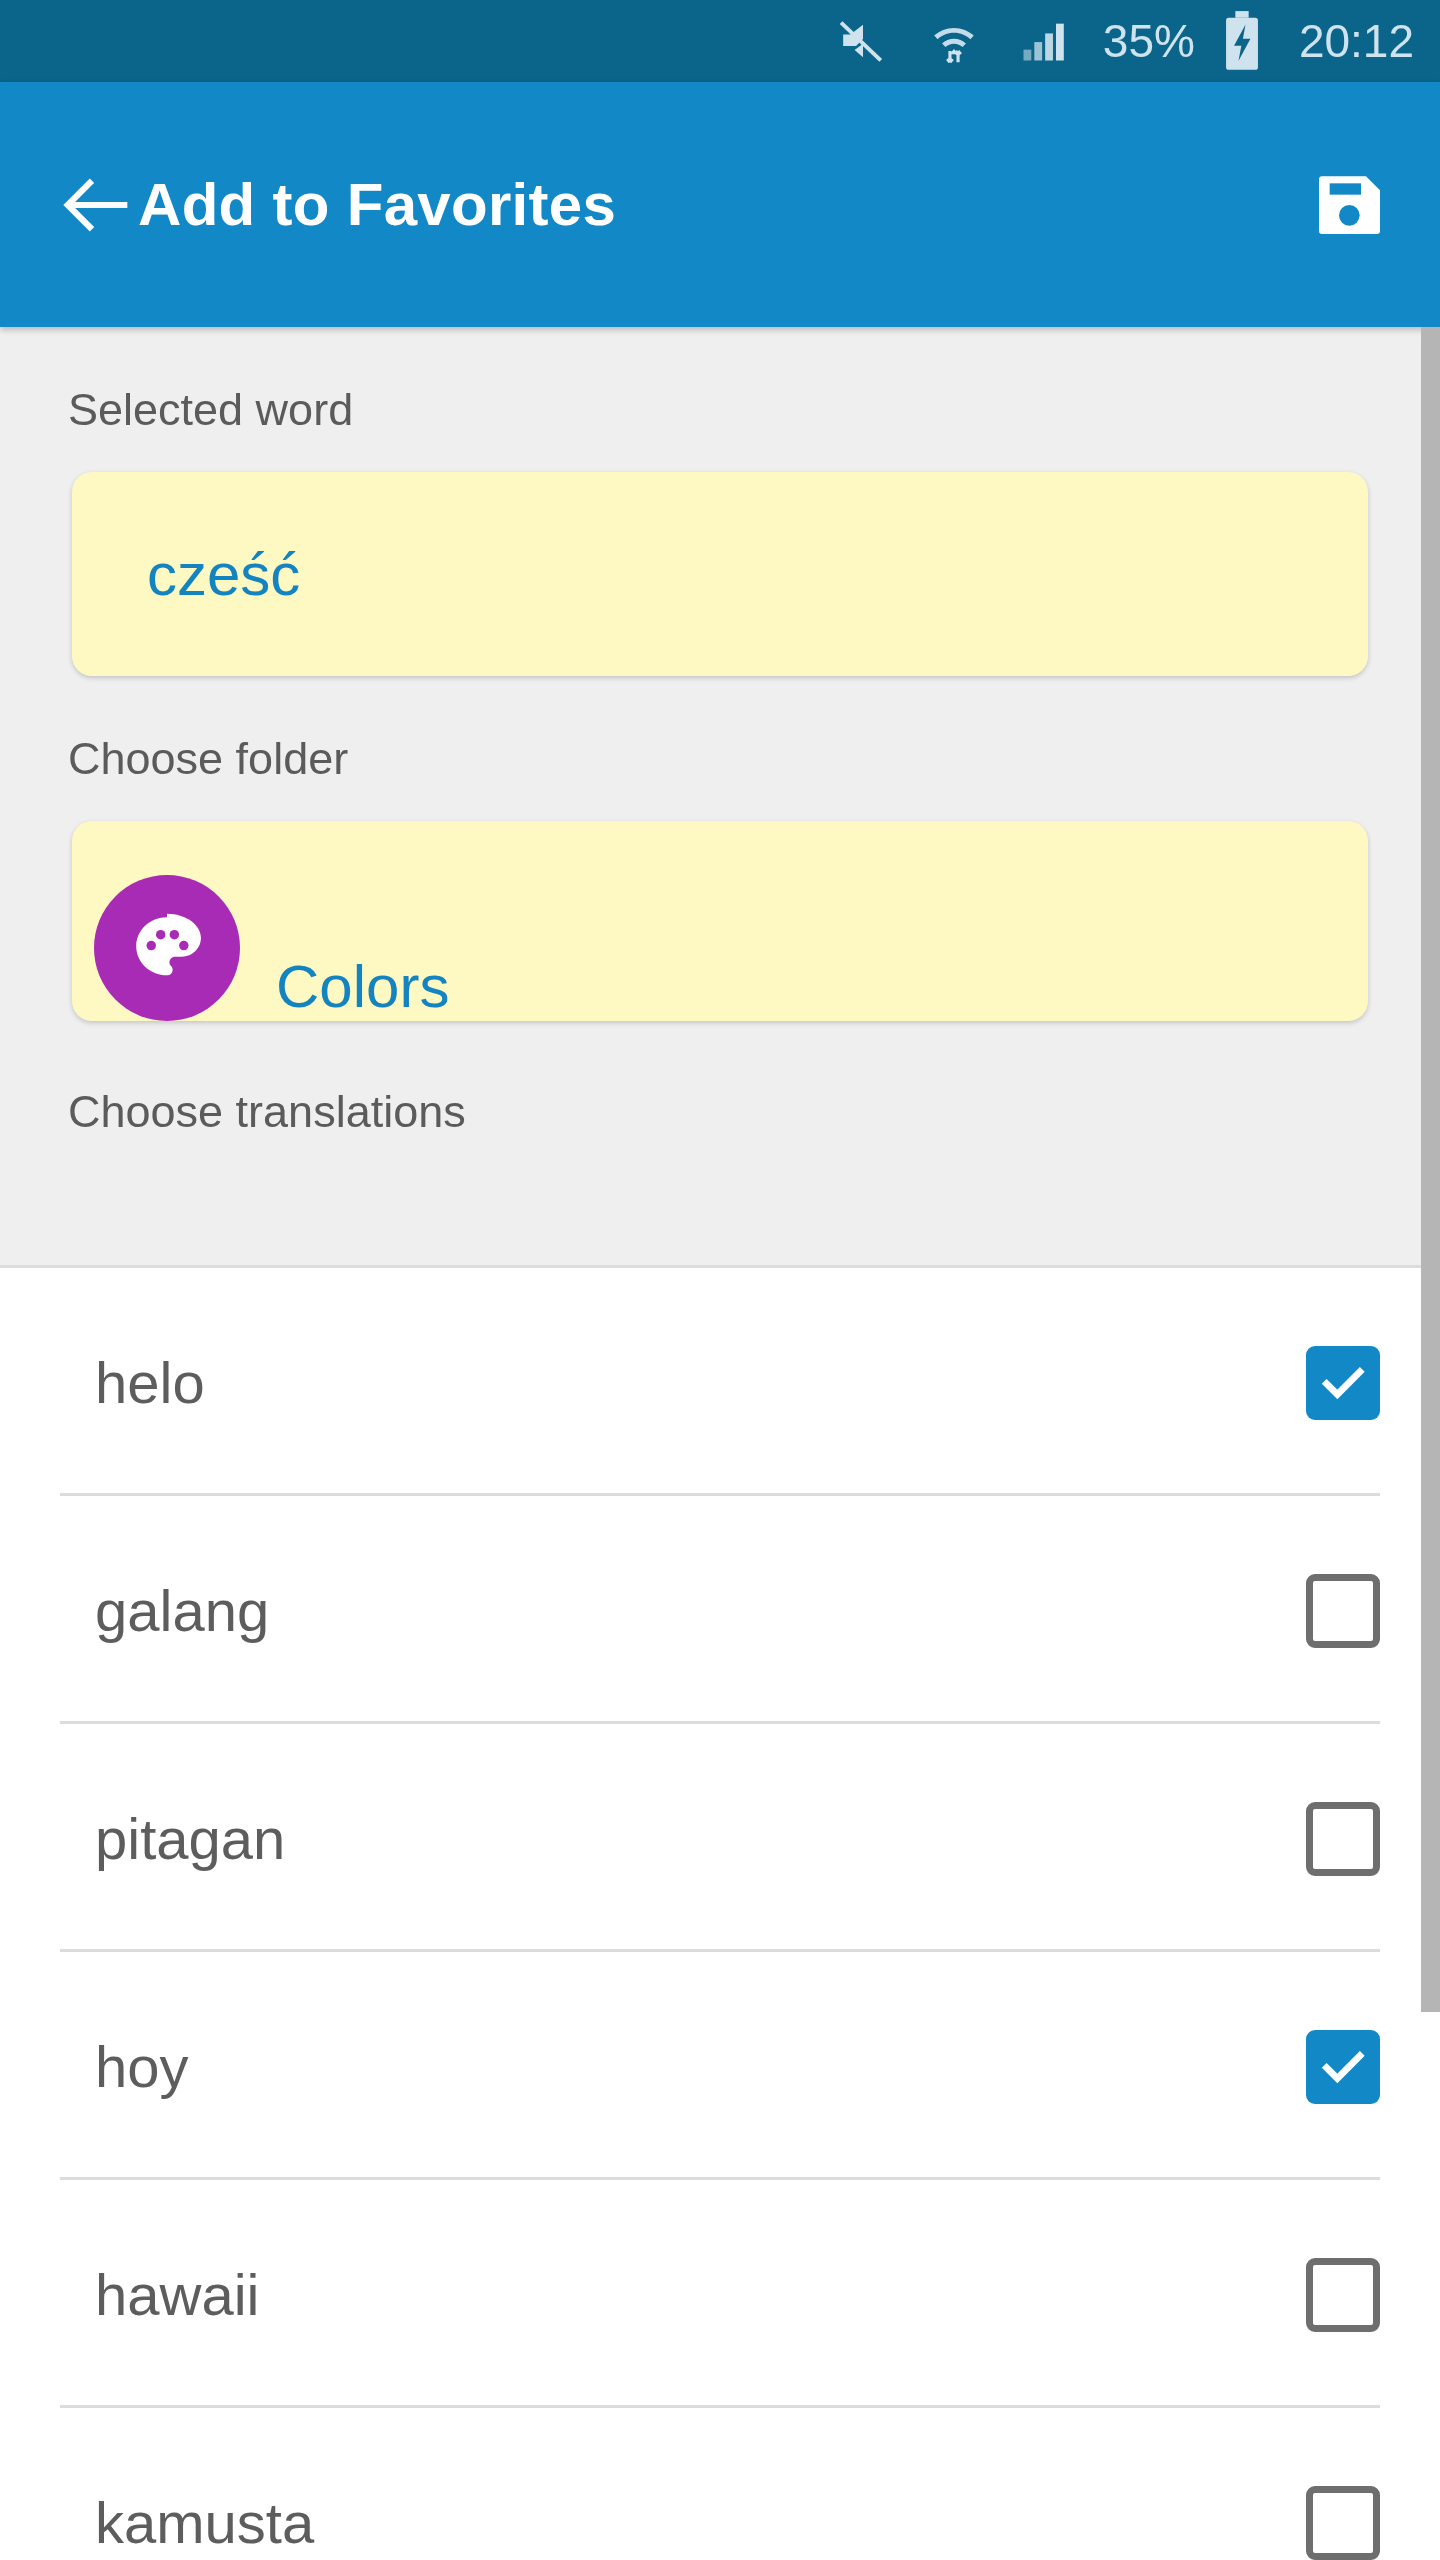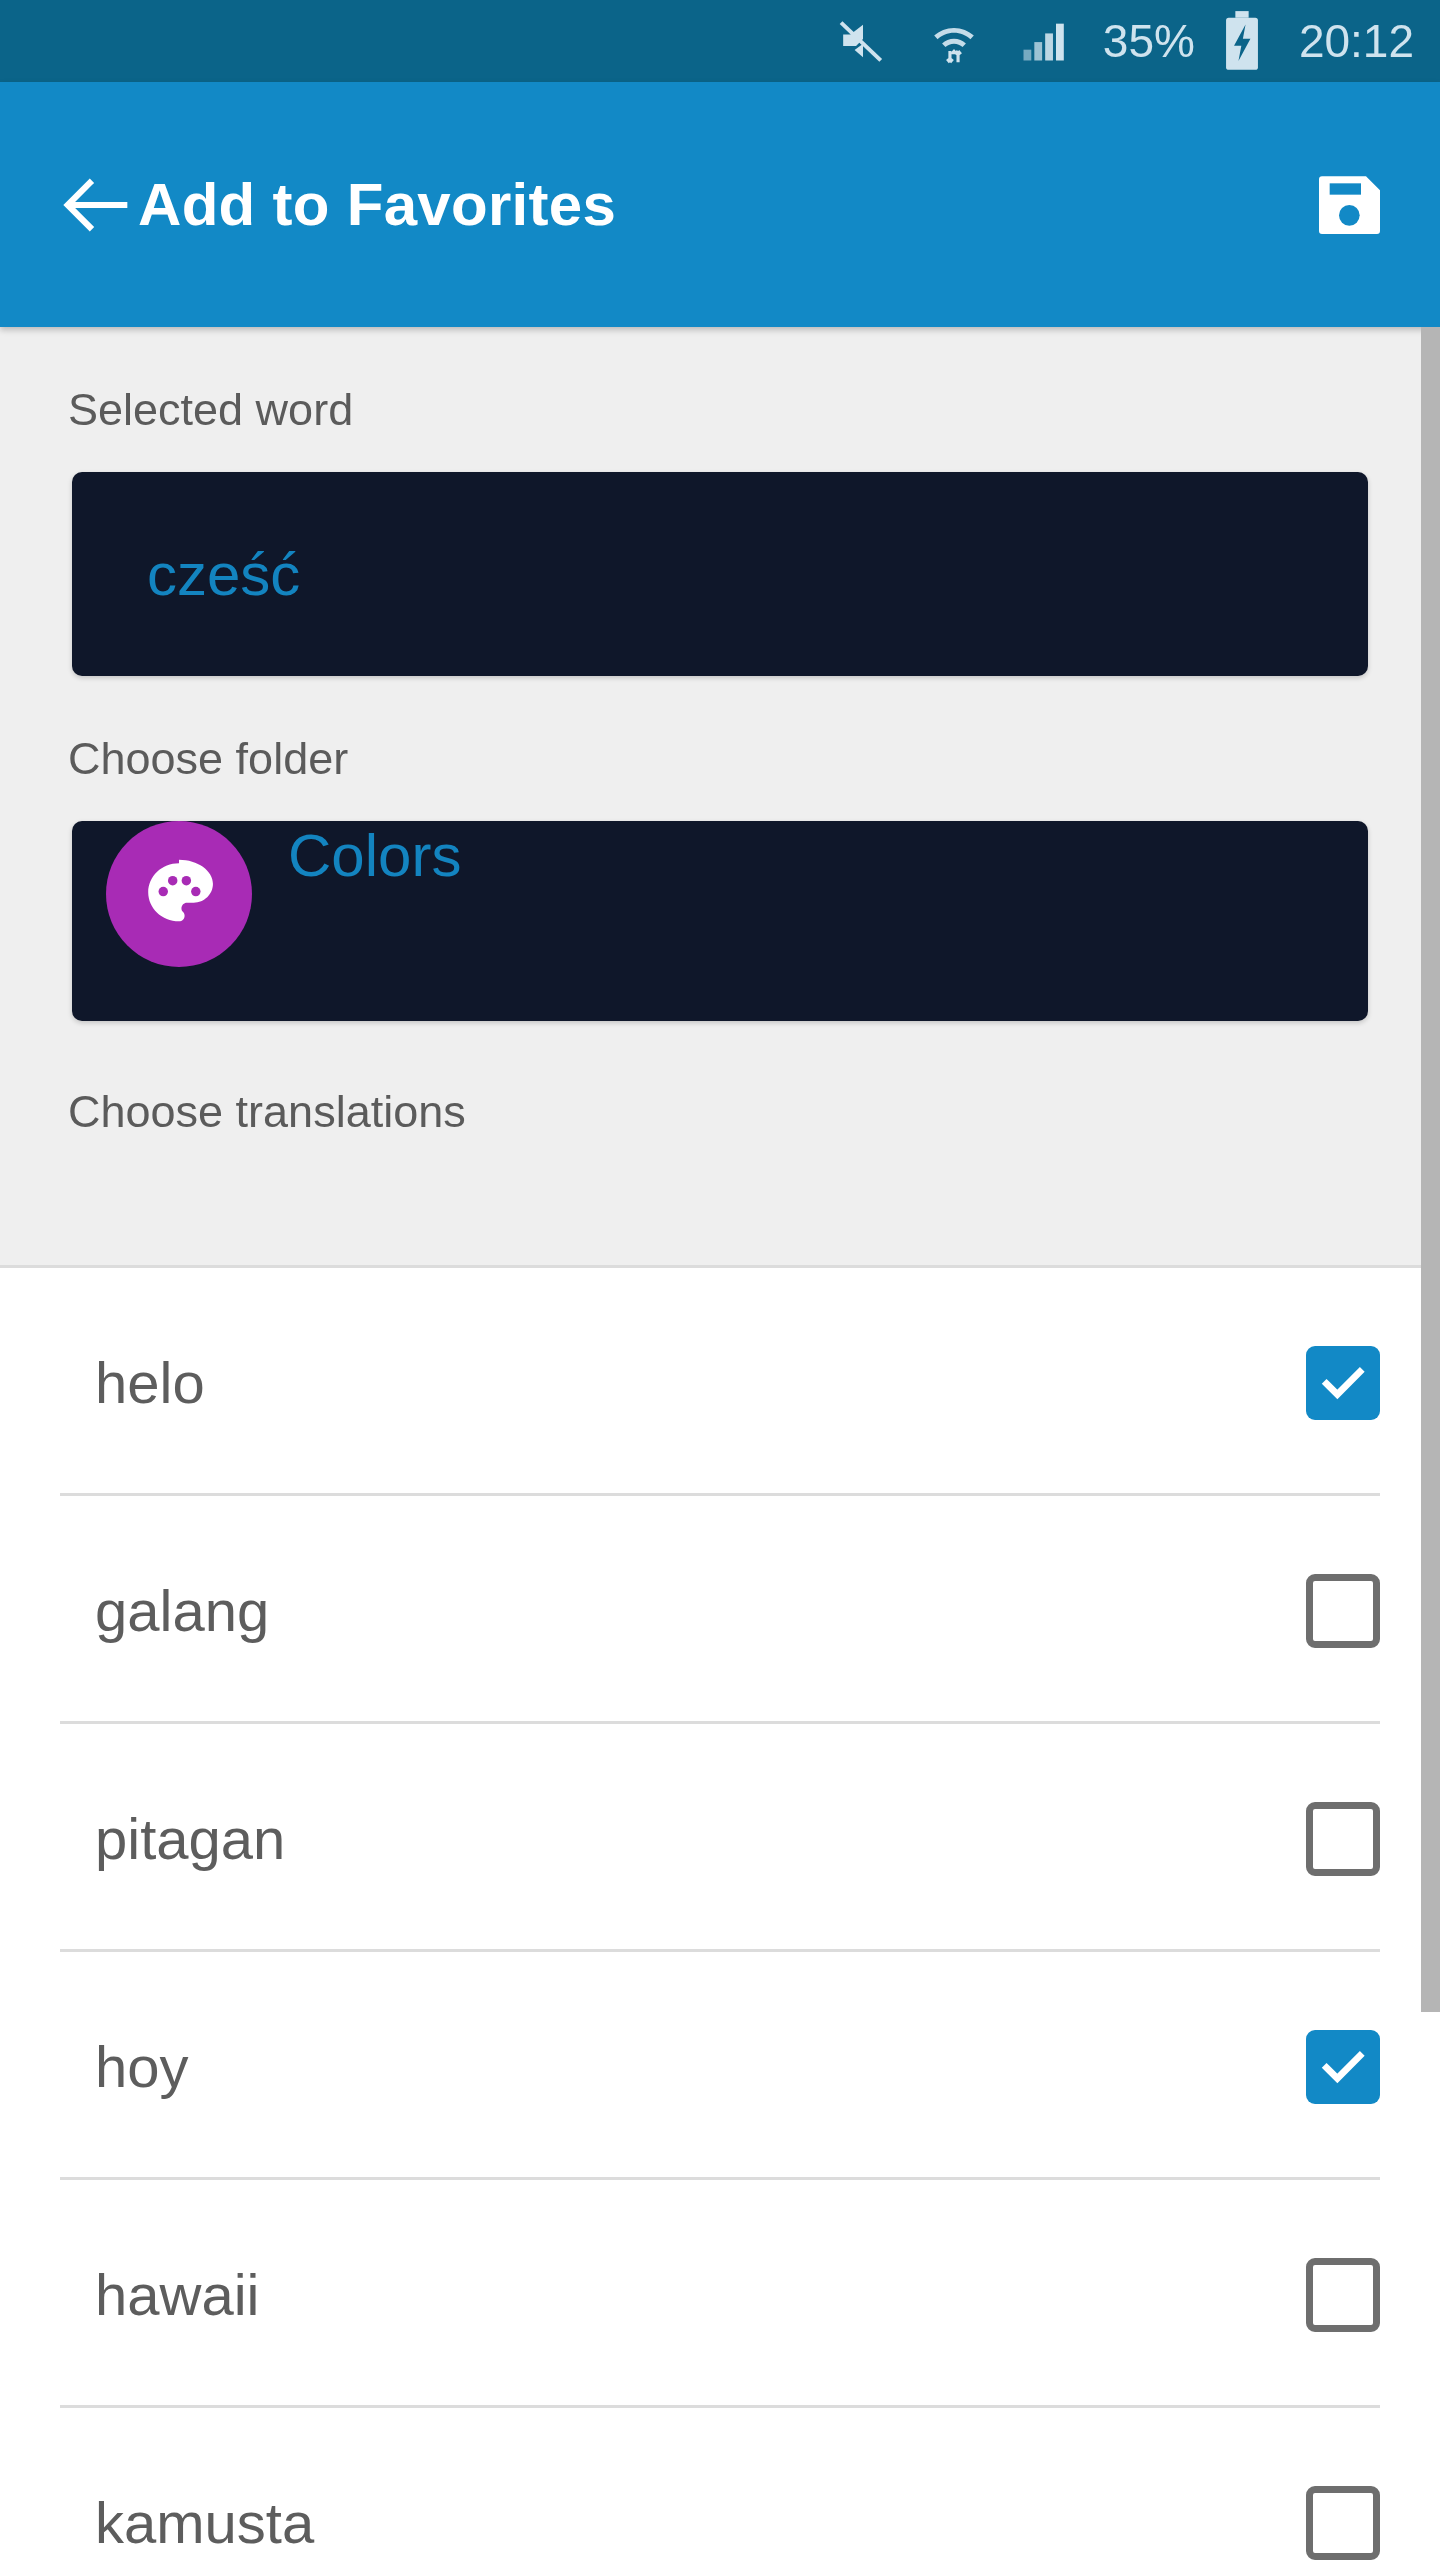--- a/index.html
+++ b/index.html
@@ -46,27 +46,27 @@
     position:relative; background:#efefef;
     padding:60px 0 0 0; height:941px;
     border-bottom:3px solid #dcdcdc;
   }
   .field-label{
     color:#5b5b5b; font-size:45px; font-weight:400;
     padding-left:68px; line-height:1;
   }
   .card{
     margin:40px 72px 0 72px;
-    background:#0f172a; border-radius:10px;
+    background:#fef9c3; border-radius:20px;
     box-shadow:0 2px 5px rgba(0,0,0,.18);
   }
   .card-word{ height:204px; display:flex; align-items:center; padding-left:75px; }
   .word-text{ color:#1384c0; font-size:60px; font-weight:400; }
 
-  .card-folder{ height:200px; display:flex; align-items:flex-start; padding-left:34px; cursor:pointer; }
+  .card-folder{ height:200px; display:flex; align-items:flex-end; padding-left:22px; cursor:pointer; }
   .folder-badge{
     width:146px; height:146px; border-radius:50%; background:#a82bb5;
     display:flex; align-items:center; justify-content:center; flex:0 0 auto;
   }
   .folder-name{ color:#1384c0; font-size:60px; font-weight:400; margin-left:36px; }
 
   .label-translations{ padding-top:68px; }
 
   
   .list{ position:relative; background:#ffffff; }

